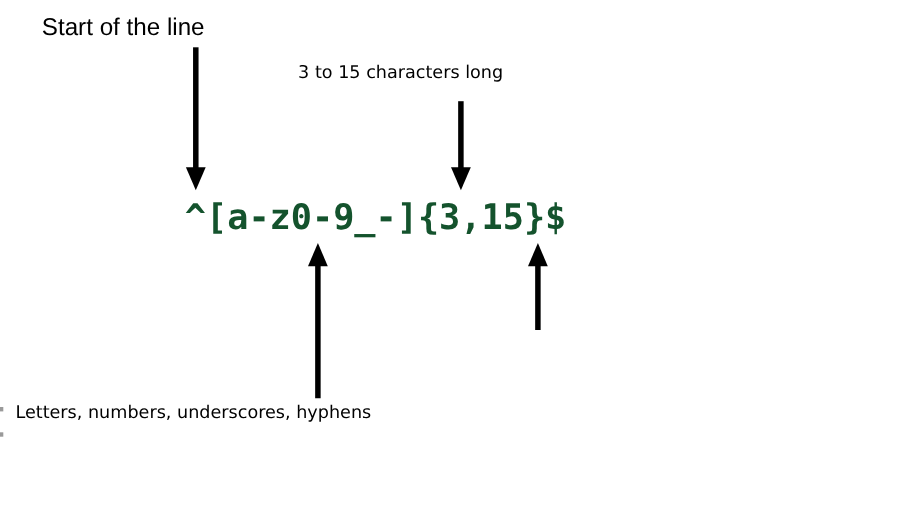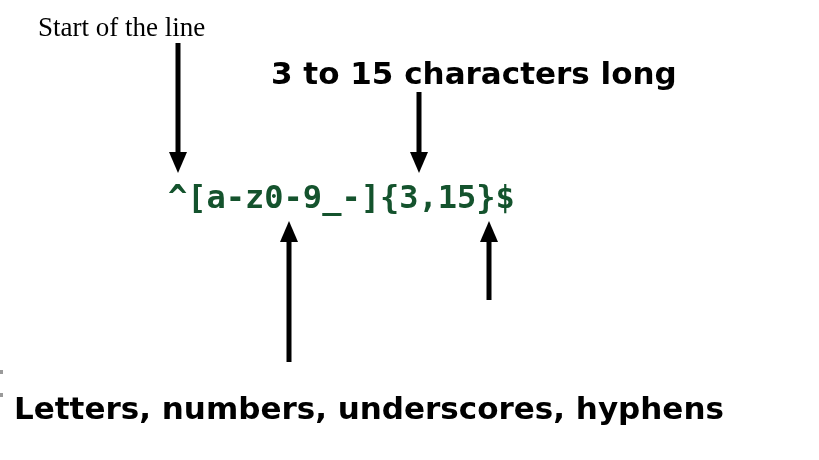--- a/index.html
+++ b/index.html
@@ -16,29 +16,29 @@
     overflow: hidden;
     font-family: "DejaVu Sans", sans-serif;
   }
   .label {
     position: absolute;
     white-space: nowrap;
     color: #000000;
     line-height: 1;
   }
   .label-mono {
-    font-family: Liberation Serif, serif;
+    font-family: Liberation Sans, sans-serif;
     font-weight: 400;
-    font-size: 27px;
+    font-size: 22px;
     letter-spacing: 0px;
   }
   .label-sans {
     font-family: "DejaVu Sans", sans-serif;
-    font-weight: 700;
-    font-size: 31px;
+    font-weight: 400;
+    font-size: 16px;
   }
   .regex-expression {
     position: absolute;
     white-space: pre;
     color: #14532d;
     font-family: "DejaVu Sans Mono", monospace;
     font-weight: 700;
     font-size: 32px;
     line-height: 1;
     letter-spacing: 0px;
@@ -90,15 +90,15 @@
 
   </svg>
 
   <div class="label label-mono" style="left:38px; top:14px;">Start of the line</div>
 
   <div class="label label-sans" style="left:271px; top:58px;">3 to 15 characters long</div>
 
   <div class="regex-expression" style="left:168px; top:181px;">^[a-z0-9_-]{3,15}$</div>
 
 
-  <div class="label label-sans" style="left:14px; top:367px;margin-top:26px;">Letters, numbers, underscores, hyphens</div>
+  <div class="label label-sans" style="left:14px; top:367px;">Letters, numbers, underscores, hyphens</div>
 
 </div>
 
 </body></html>

